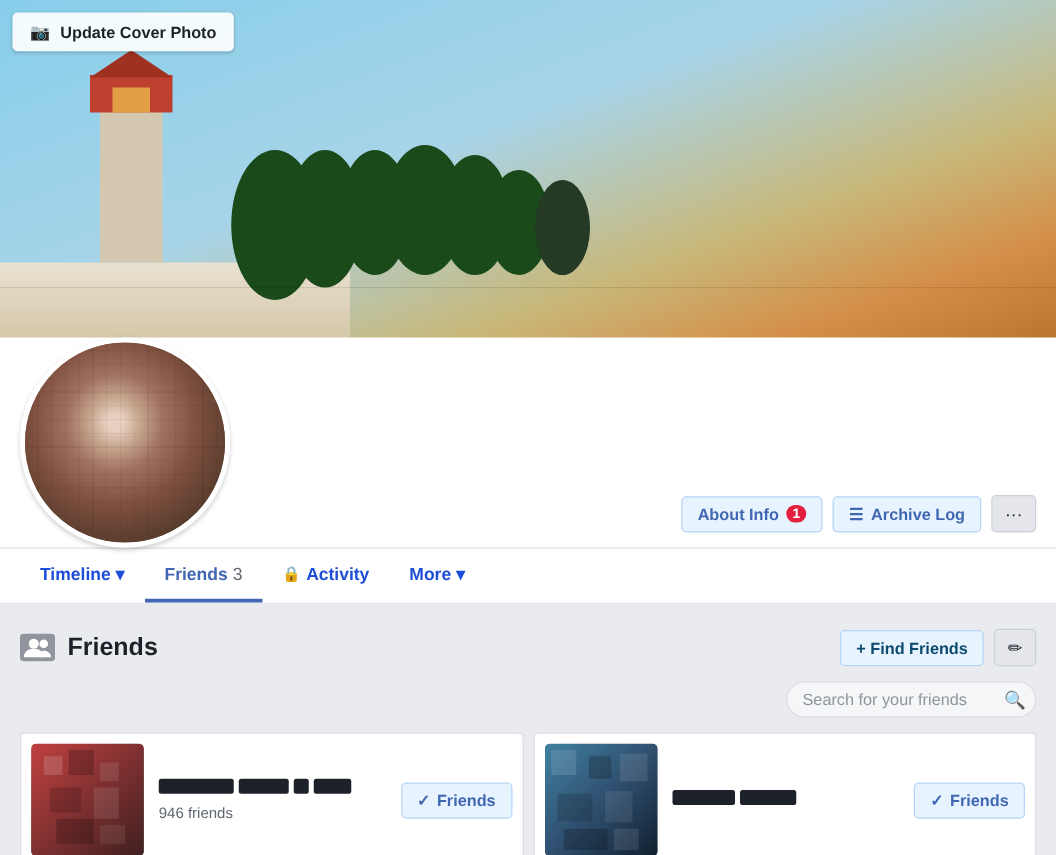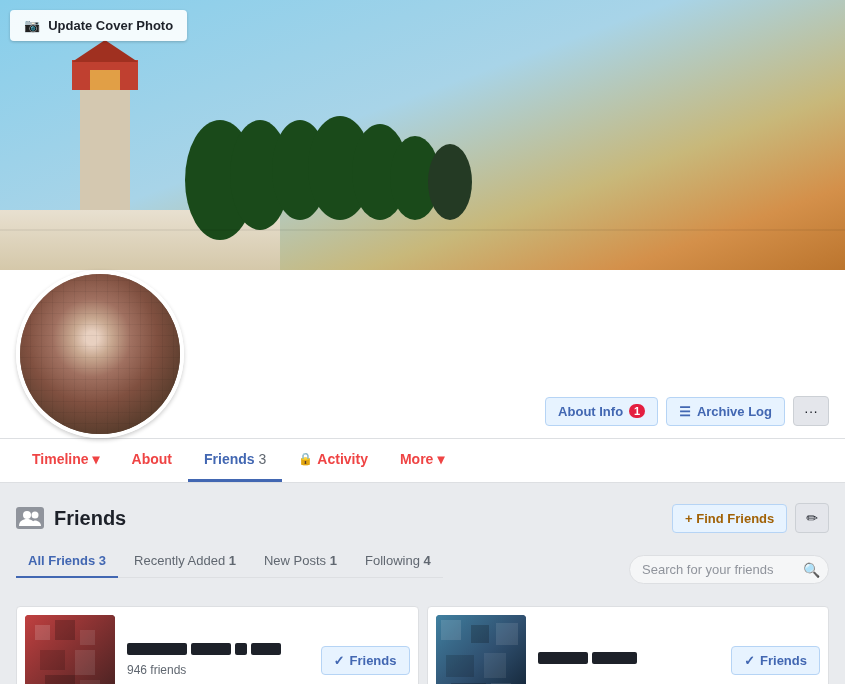--- a/index.html
+++ b/index.html
@@ -147,21 +147,21 @@
       display: flex;
       align-items: center;
       border-top: 1px solid #dddfe2;
       padding: 0 16px;
       background: #fff;
     }
     .profile-tab {
       padding: 12px 16px;
       font-size: 14px;
       font-weight: 600;
-      color: #ef4444;
+      color: #1d4ed8;
       cursor: pointer;
       border-bottom: 3px solid transparent;
       display: flex;
       align-items: center;
       gap: 4px;
       text-decoration: none;
     }
     .profile-tab.active { color: #4267b2; border-bottom-color: #4267b2; }
     .tab-count {
       color: #606770;
@@ -205,21 +205,21 @@
       align-items: center;
       gap: 8px;
     }
     .btn-find-friends {
       background: #e7f3ff;
       border: 1px solid #b6d4f5;
       border-radius: 4px;
       padding: 6px 12px;
       font-size: 13px;
       font-weight: 600;
-      color: #a16207;
+      color: #0c4a6e;
       cursor: pointer;
     }
     .btn-edit-friends {
       background: #e4e6eb;
       border: 1px solid #ccd0d5;
       border-radius: 4px;
       padding: 6px 10px;
       font-size: 14px;
       color: #1d2129;
       cursor: pointer;
@@ -422,23 +422,20 @@
       <button class="btn-more-dots">
         <span>···</span>
       </button>
     </div>
   </div>
 
   <nav class="profile-tabs">
     <a class="profile-tab">
       <span>Timeline</span>
       <span>▾</span>
-    </a>
-    <a class="profile-tab">
-      <span>About</span>
     </a>
     <a class="profile-tab active">
       <span>Friends</span>
       <span class="tab-count">3</span>
     </a>
     <a class="profile-tab">
       <span class="lock-icon">🔒</span>
       <span>Activity</span>
     </a>
     <a class="profile-tab">
@@ -466,38 +463,20 @@
       <button class="btn-find-friends">
         <span>+ Find Friends</span>
       </button>
       <button class="btn-edit-friends">
         <span>✏</span>
       </button>
     </div>
   </div>
 
   <div class="subtabs-search-row">
-    <div class="friends-subtabs">
-      <div class="friends-subtab active">
-        <span>All Friends</span>
-        <span class="subtab-count"> 3</span>
-      </div>
-      <div class="friends-subtab">
-        <span>Recently Added</span>
-        <span class="subtab-count"> 1</span>
-      </div>
-      <div class="friends-subtab">
-        <span>New Posts</span>
-        <span class="subtab-count"> 1</span>
-      </div>
-      <div class="friends-subtab">
-        <span>Following</span>
-        <span class="subtab-count"> 4</span>
-      </div>
-    </div>
     <div class="friends-search-wrapper">
       <input class="friends-search" type="text" placeholder="Search for your friends" style="">
       <button class="search-icon-btn">
         <span>🔍</span>
       </button>
     </div>
   </div>
 
   <div class="friends-grid">
 

